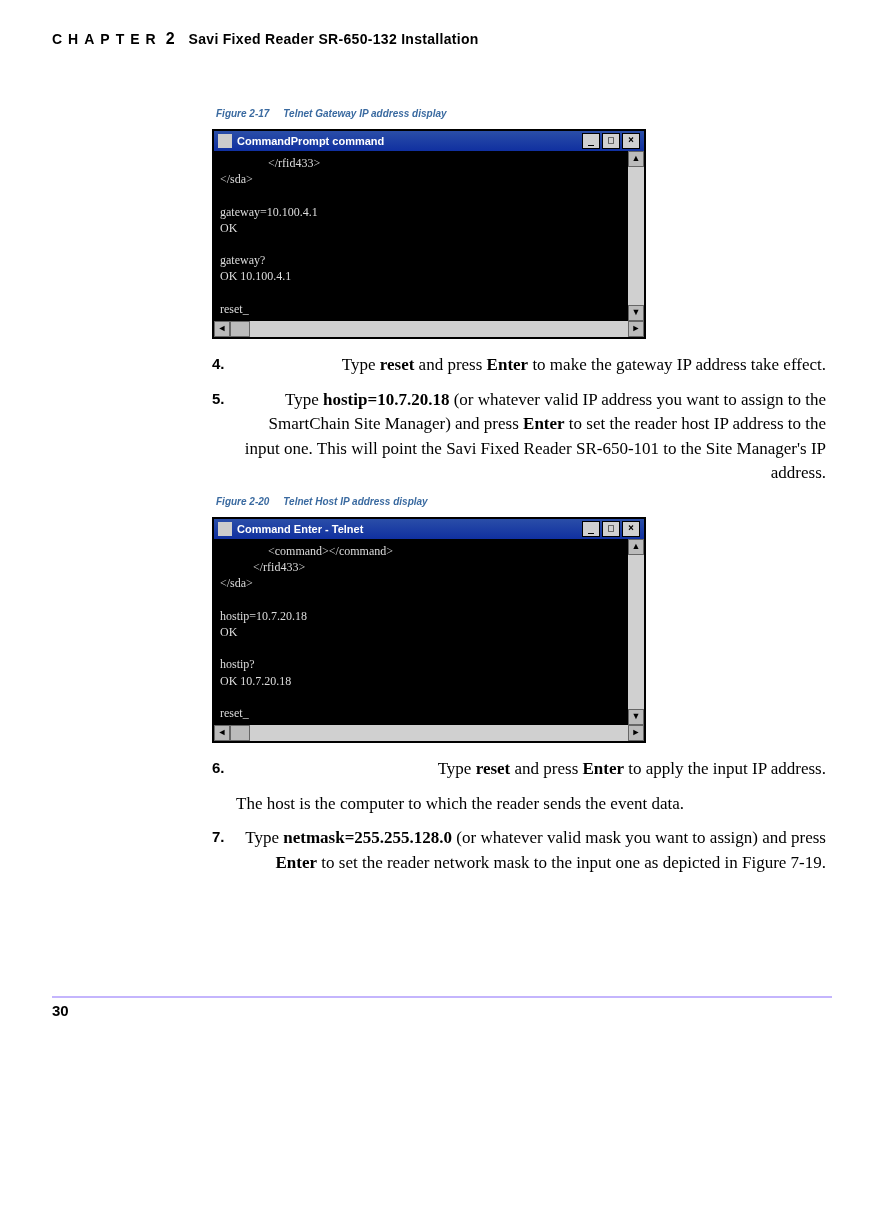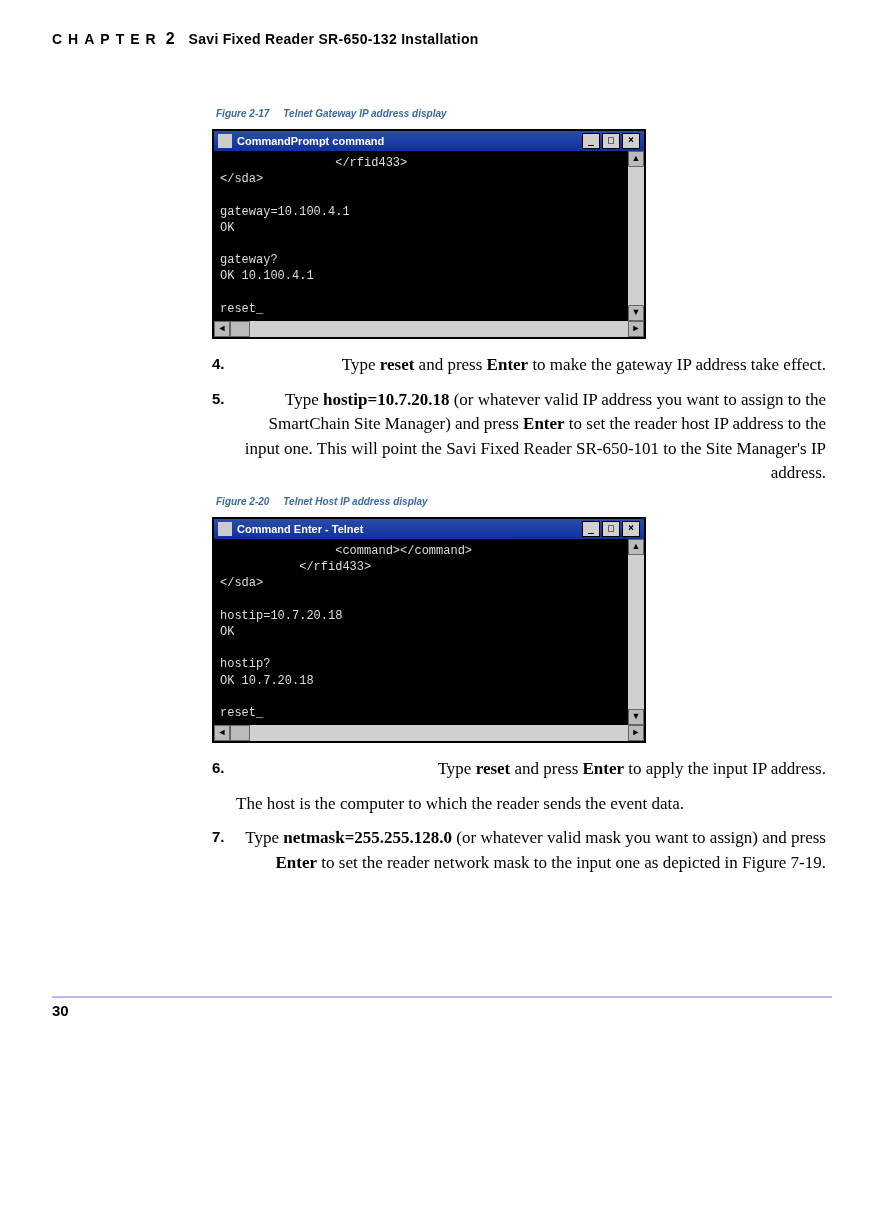--- a/index.html
+++ b/index.html
@@ -83,21 +83,21 @@
       font-weight: bold;
       font-family: monospace;
     }
     .term-body {
       display: flex;
       background: #000;
     }
     .term-text {
       flex: 1;
       color: #ddd;
-      font-family: Liberation Mono, monospace;
+      font-family: Liberation Serif, serif;
       font-size: 12px;
       line-height: 1.35;
       padding: 4px 6px;
       white-space: pre;
       min-height: 120px;
     }
     .vscroll {
       width: 16px;
       background: #d0d0d0;
       display: flex;

